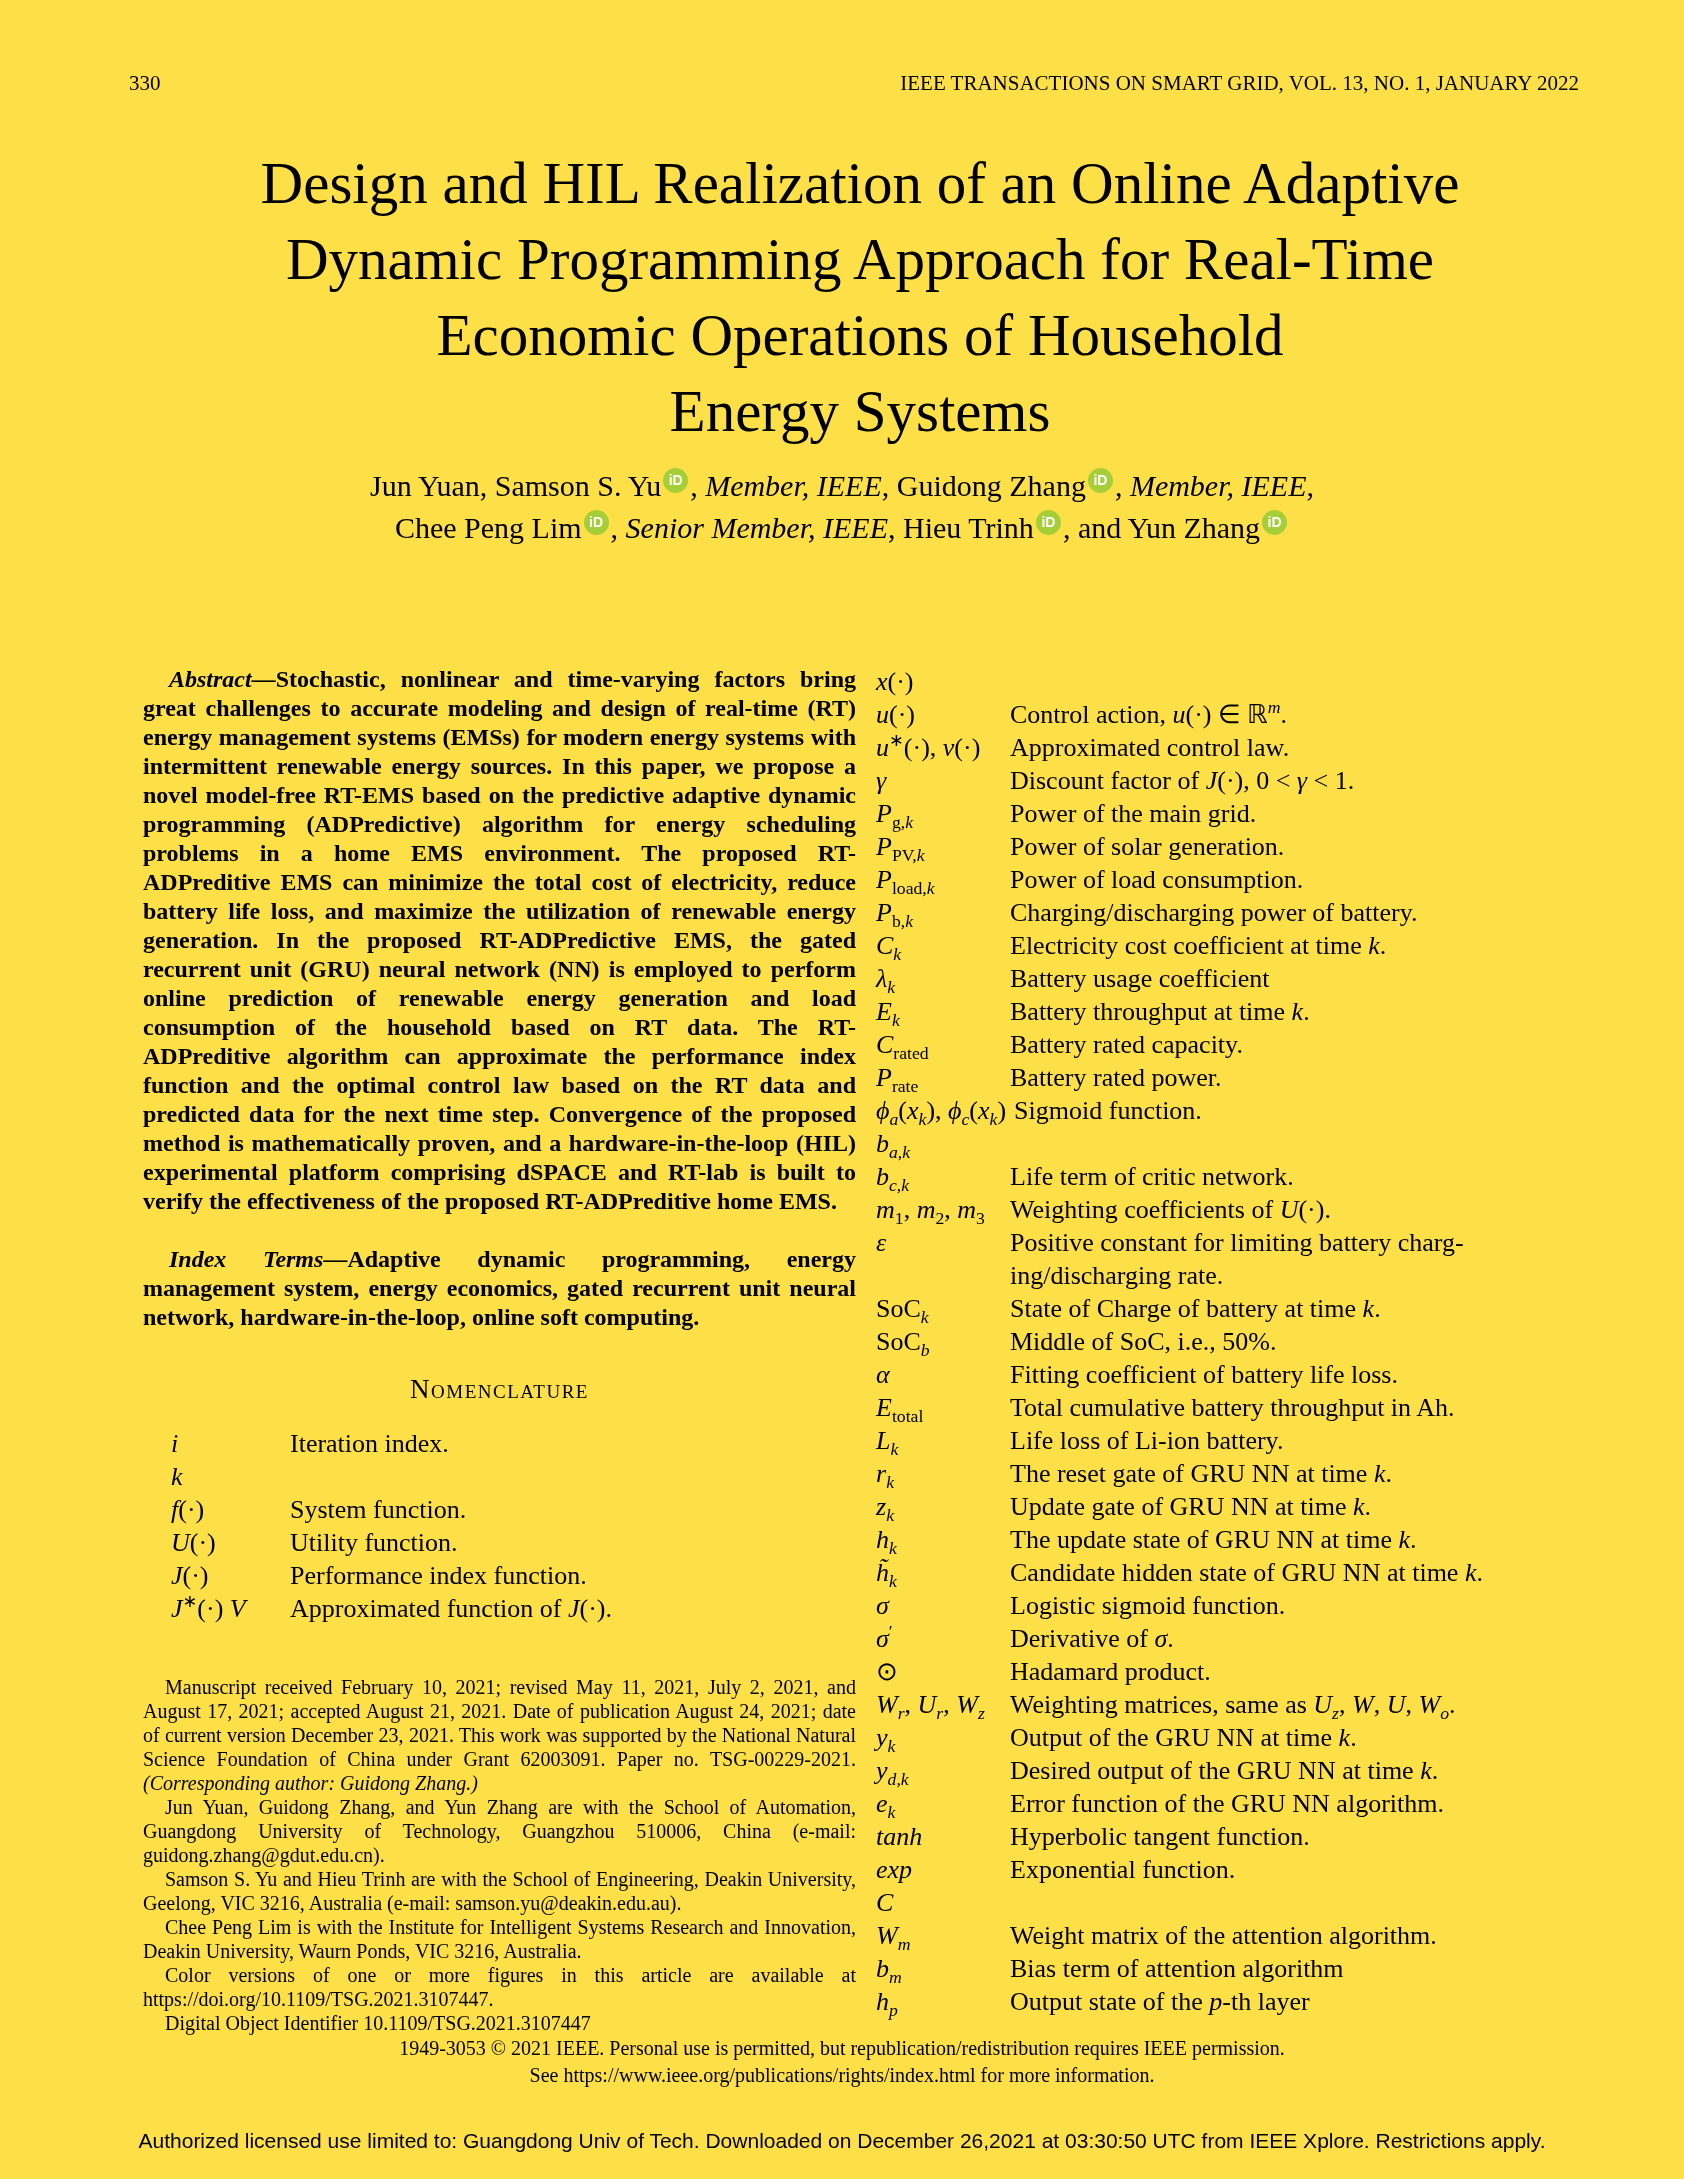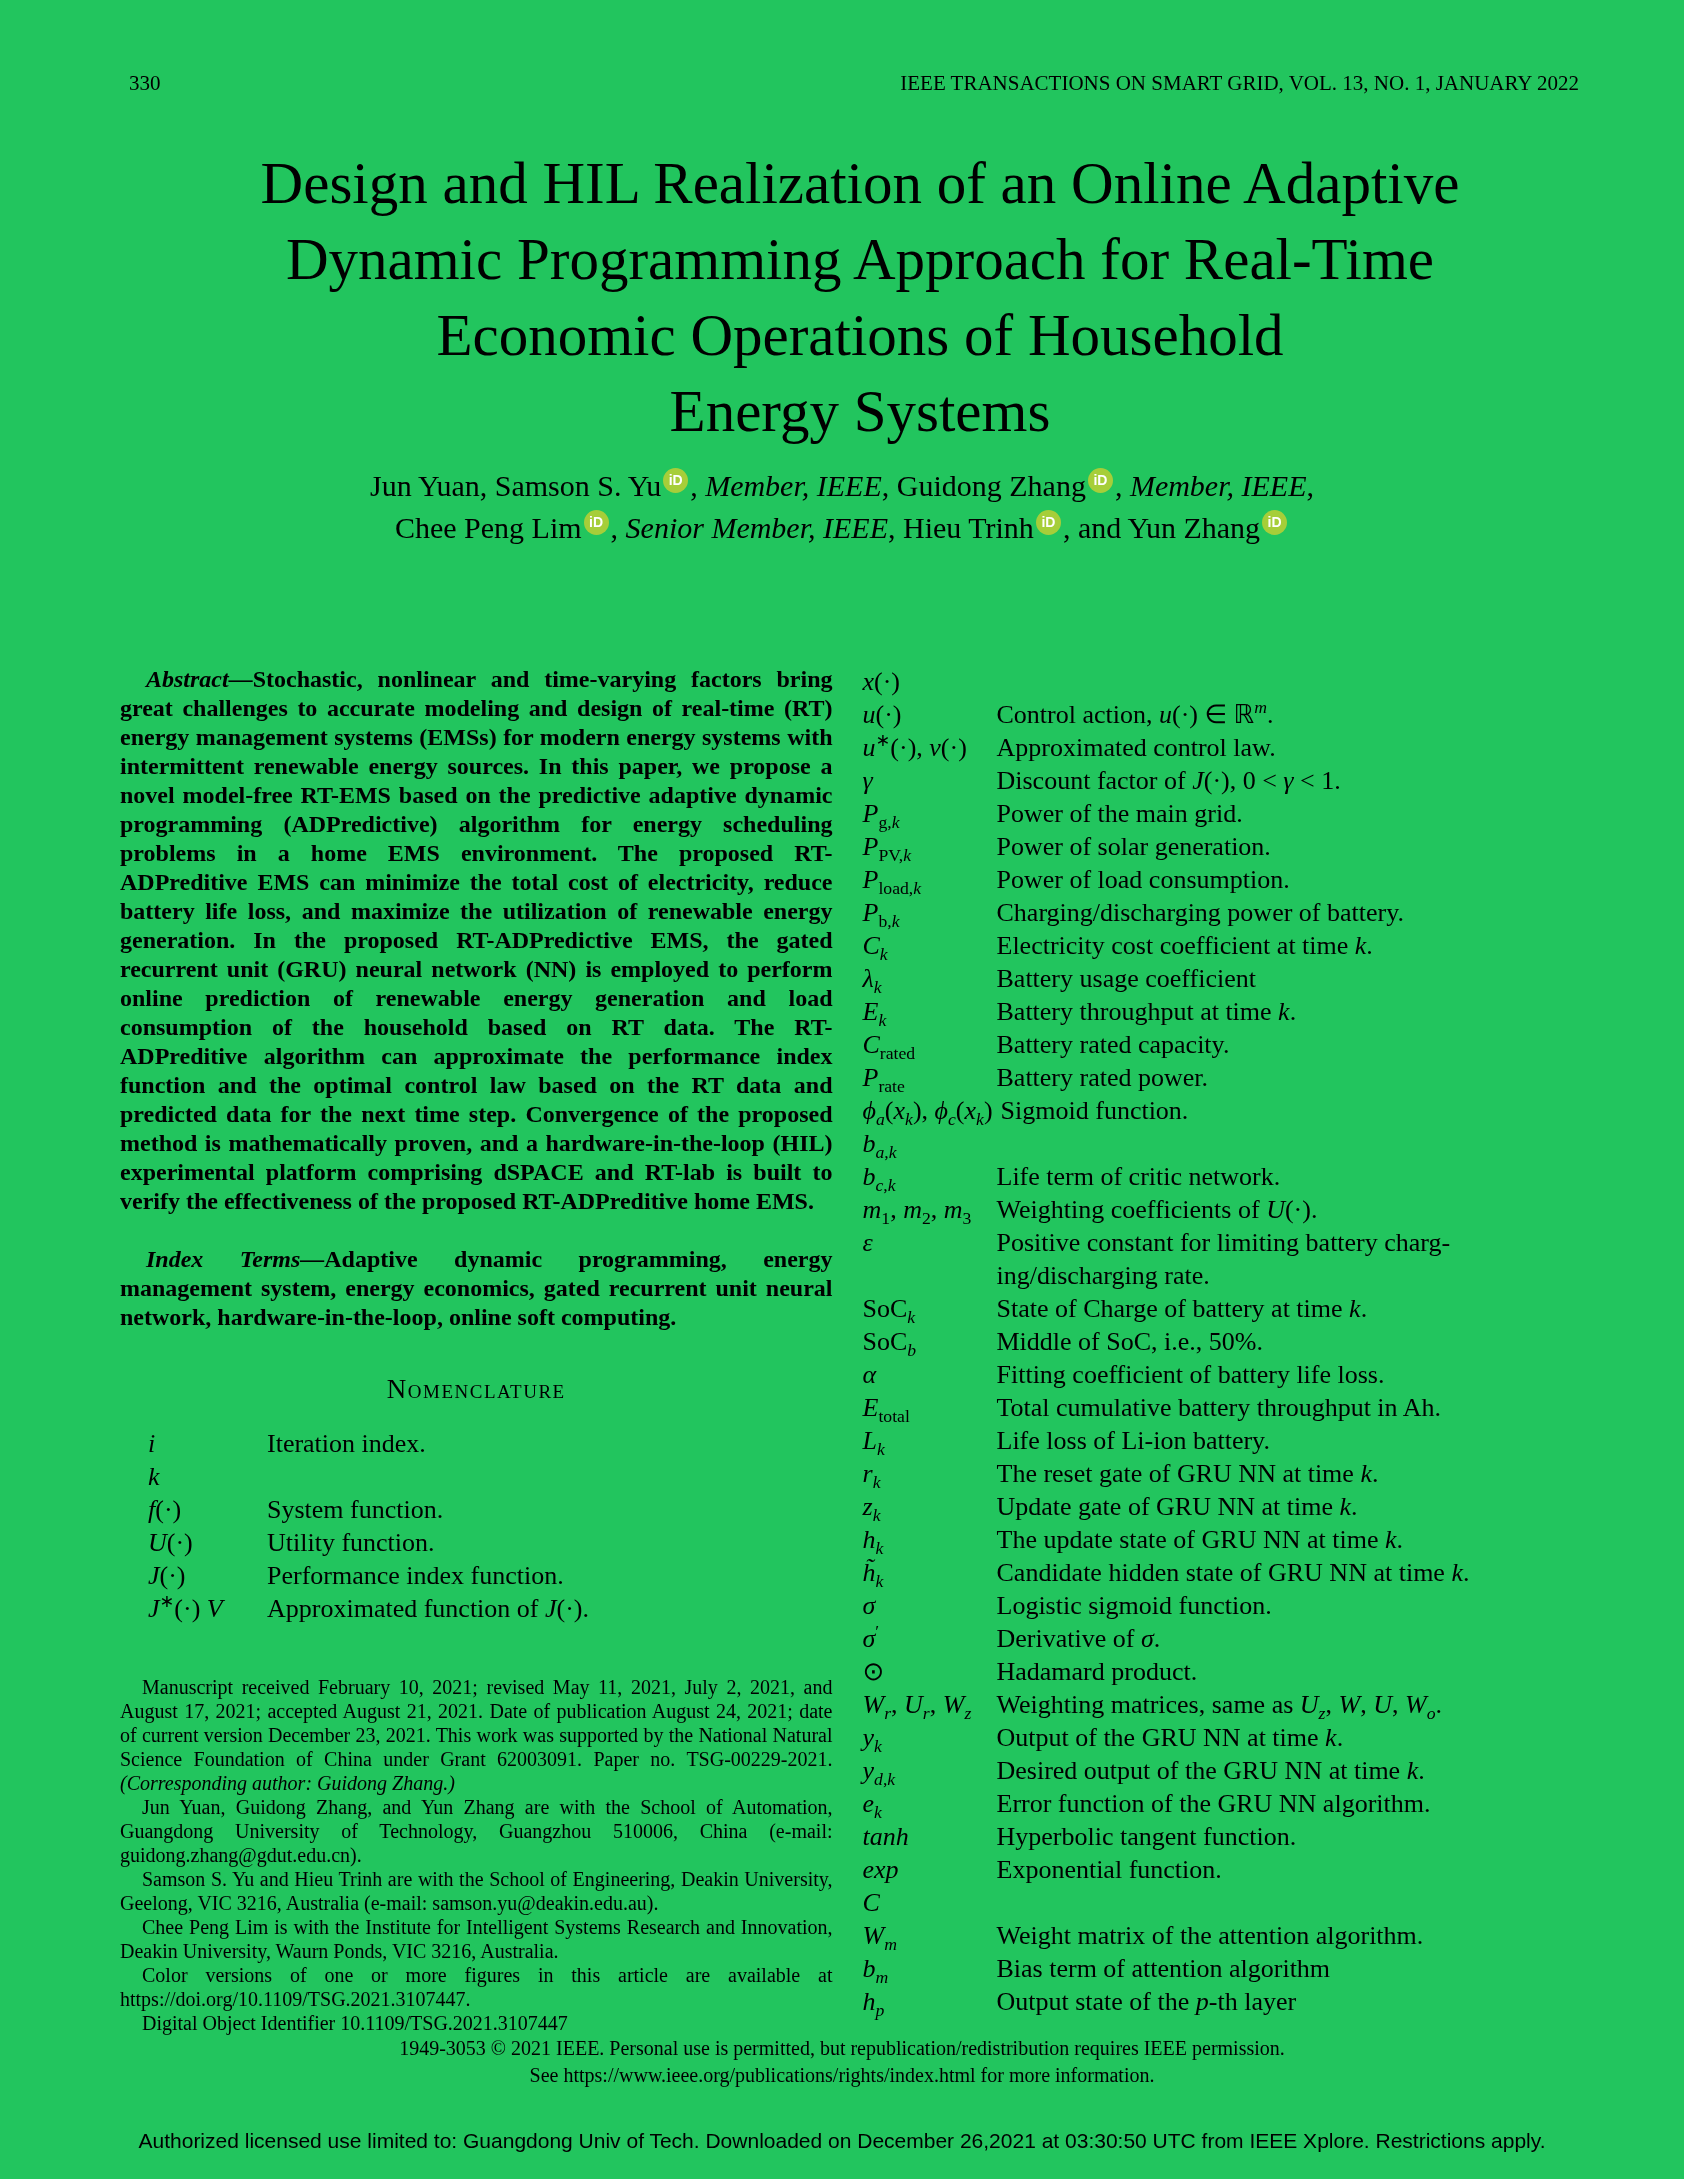--- a/index.html
+++ b/index.html
@@ -1,33 +1,33 @@
 <!DOCTYPE html>
 <html><head>
 <meta charset="utf-8">
 <style>
   html,body{margin:0;padding:0;background:#ffffff;}
-  .page{position:relative;width:1684px;height:2179px;background:#22c55e;
+  .page{position:relative;width:1684px;height:2179px;background:#fde047;
         font-family:"Liberation Serif",serif;color:#000;overflow:hidden;}
 
   .running-head{position:absolute;top:71px;left:129px;width:1450px;
         display:flex;justify-content:space-between;font-size:21px;}
 
   .title{position:absolute;top:145px;left:0;width:100%;text-align:center;
         font-weight:400;font-size:59px;line-height:76px;margin:0;padding-left:18px;}
   .title span{display:block;}
 
   .authors{position:absolute;top:465px;left:0;width:100%;text-align:center;
         font-size:30px;line-height:42px;}
   .orcid{display:inline-block;width:25px;height:25px;border-radius:50%;
         color:#fff;font-family:"Liberation Sans",sans-serif;font-size:14px;
         font-weight:bold;line-height:25px;text-align:center;vertical-align:super;
         margin:0 2px;}
 
-  .columns{position:absolute;top:653px;left:120px;width:1455px;display:flex;gap:30px;}
+  .columns{position:absolute;top:653px;left:143px;width:1455px;display:flex;gap:20px;}
   .col{width:713px;}
   .col.right{padding-top:12px;}
 
   .abstract,.index-terms{font-weight:bold;font-size:24px;line-height:29px;
         text-align:justify;margin:0;text-indent:26px;}
   .abstract{margin-top:12px;}
   .index-terms{margin-top:29px;}
   .lead{font-style:italic;}
 
   .nomenclature-heading{font-size:27px;font-weight:400;font-variant:small-caps;

